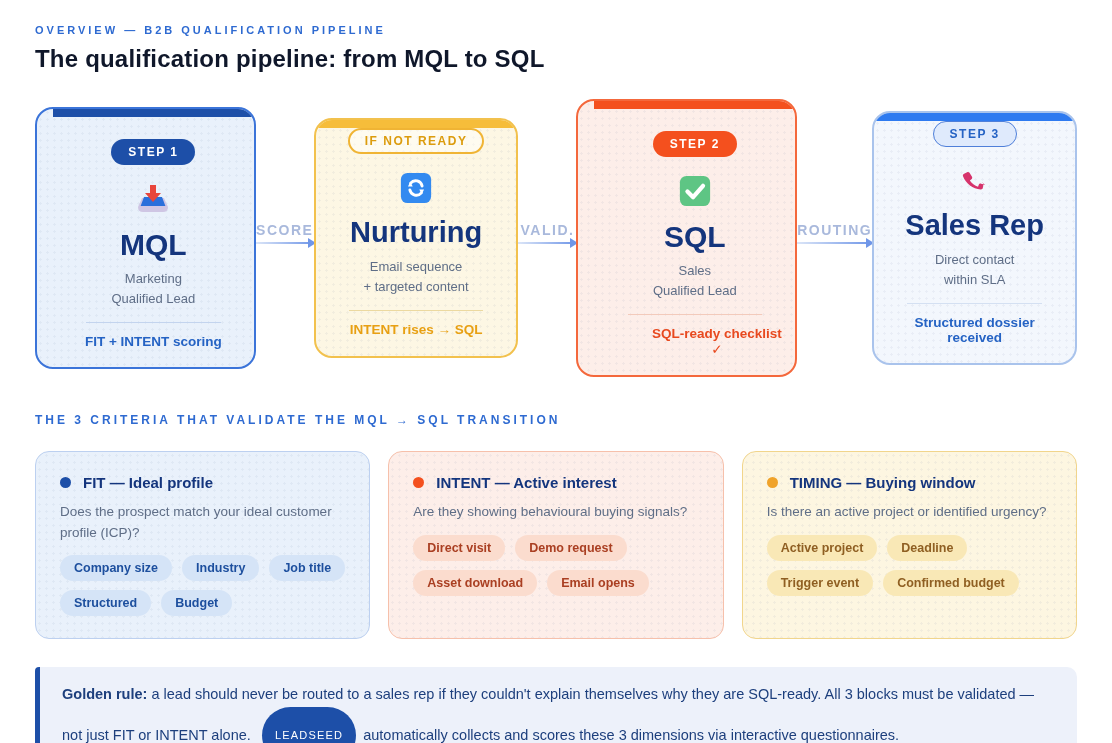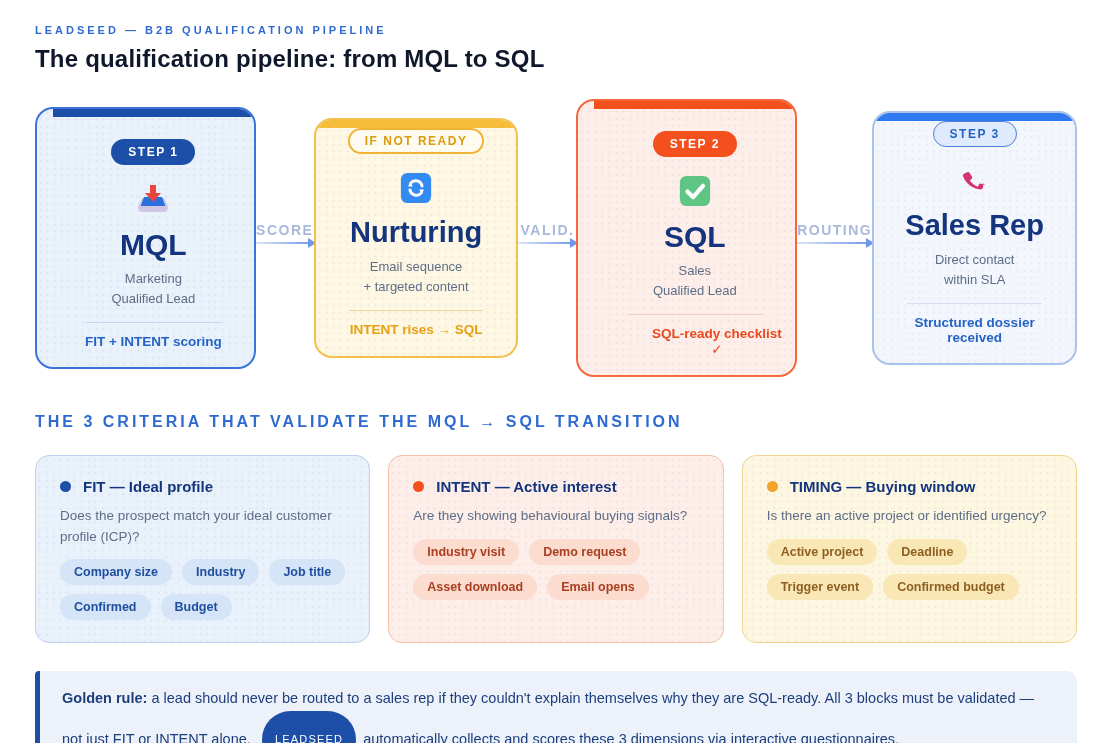--- a/index.html
+++ b/index.html
@@ -45,21 +45,21 @@
   .ft-blue { color:#2563c4; } .ft-gold { color:#e8a013; } .ft-red { color:#e8491f;margin-left:44px; }
 
   .connector { flex:0 0 58px; display:flex; flex-direction:column; align-items:center; margin-top:-10px; }
   .connector-label { font-size:14px; font-weight:bold; letter-spacing:1.5px; color:#a9b9dc; margin-bottom:4px; }
   .connector-line { position:relative; width:100%; height:2px;
     background:linear-gradient(90deg,#dbe5f7,#6f96e8); }
   .arrow-head { position:absolute; right:-2px; top:-4px; width:0; height:0;
     border-left:8px solid #6f96e8; border-top:5px solid transparent; border-bottom:5px solid transparent; }
 
   
-  .section-title { margin-top:36px; font-size:16px; font-weight:bold; letter-spacing:3px; color:#2e6ad1; }
+  .section-title { margin-top:36px; font-size:12px; font-weight:bold; letter-spacing:3px; color:#2e6ad1; }
   .criteria-row { display:flex; gap:18px; margin-top:24px; }
   .criteria-card { flex:1 1 0; border-radius:14px; padding:22px 24px; min-height:180px;
     background-image:radial-gradient(rgba(30,60,120,0.05) 1px, transparent 1.2px); background-size:7px 7px; }
   .crit-blue { background-color:#e9f1fb; border:1.5px solid #bcd0f0; }
   .crit-red  { background-color:#fdeee9; border:1.5px solid #f6c0ab; }
   .crit-gold { background-color:#fdf6e1; border:1.5px solid #f1d58c; }
   .criteria-head { display:flex; align-items:center; gap:12px; }
   .dot { width:11px; height:11px; border-radius:50%; flex:0 0 auto; }
   .dot-blue { background:#1d4fa8; } .dot-red { background:#f4501e; } .dot-gold { background:#f0a32a; }
   .criteria-title { font-size:15px; font-weight:bold; color:#14357d; }
@@ -76,21 +76,21 @@
   .golden-text { font-size:14.5px; color:#1d3f7d; line-height:1.75; }
   .golden-text strong { font-weight:bold; }
   .brand-badge { display:inline-block; background:#1d4fa8; color:#ffffff; font-size:11px; font-weight:normal;
     letter-spacing:1.2px; border-radius:999px; padding:19px 13px; margin:0 7px; vertical-align:1px; }
 </style>
 </head>
 <body>
 
 <div class="page">
 
-  <div class="eyebrow">LEADSEED — B2B QUALIFICATION PIPELINE</div>
+  <div class="eyebrow">OVERVIEW — B2B QUALIFICATION PIPELINE</div>
   <h1 class="title">The qualification pipeline: from MQL to SQL</h1>
 
   <div class="pipeline">
 
     <div class="step-card tall card-blue">
       <div class="card-topbar bar-navy"></div>
       <div class="card-body">
         <span class="badge pill-navy">STEP 1</span>
         <div class="card-icon">
           <svg width="36" height="36" viewBox="0 0 36 36">
@@ -200,33 +200,33 @@
     <div class="criteria-card crit-blue">
       <div class="criteria-head">
         <span class="dot dot-blue"></span>
         <span class="criteria-title">FIT — Ideal profile</span>
       </div>
       <p class="criteria-question">Does the prospect match your ideal customer profile (ICP)?</p>
       <div class="tag-list">
         <span class="tag tag-blue">Company size</span>
         <span class="tag tag-blue">Industry</span>
         <span class="tag tag-blue">Job title</span>
-        <span class="tag tag-blue">Confirmed</span>
+        <span class="tag tag-blue">Structured</span>
         <span class="tag tag-blue">Budget</span>
       </div>
     </div>
 
     <div class="criteria-card crit-red">
       <div class="criteria-head">
         <span class="dot dot-red"></span>
         <span class="criteria-title">INTENT — Active interest</span>
       </div>
       <p class="criteria-question">Are they showing behavioural buying signals?</p>
       <div class="tag-list">
-        <span class="tag tag-red">Industry visit</span>
+        <span class="tag tag-red">Direct visit</span>
         <span class="tag tag-red">Demo request</span>
         <span class="tag tag-red">Asset download</span>
         <span class="tag tag-red">Email opens</span>
       </div>
     </div>
 
     <div class="criteria-card crit-gold">
       <div class="criteria-head">
         <span class="dot dot-gold"></span>
         <span class="criteria-title">TIMING — Buying window</span>

